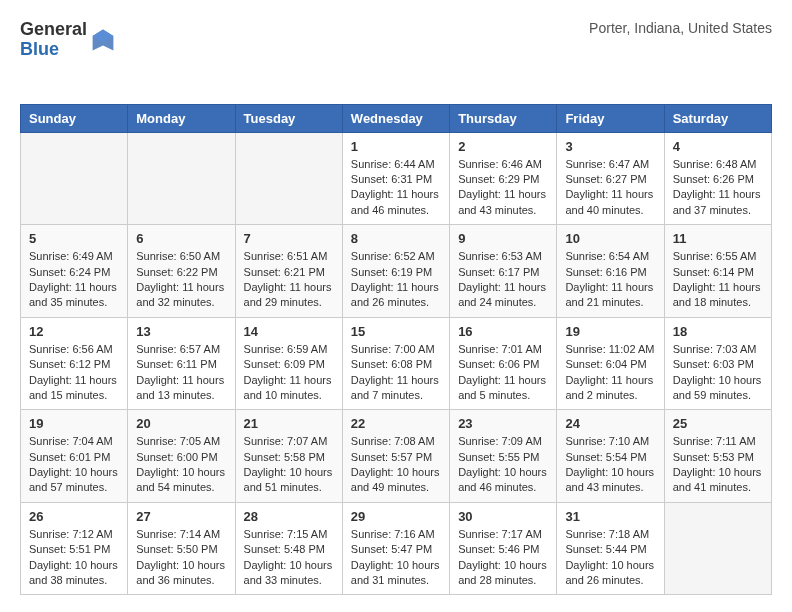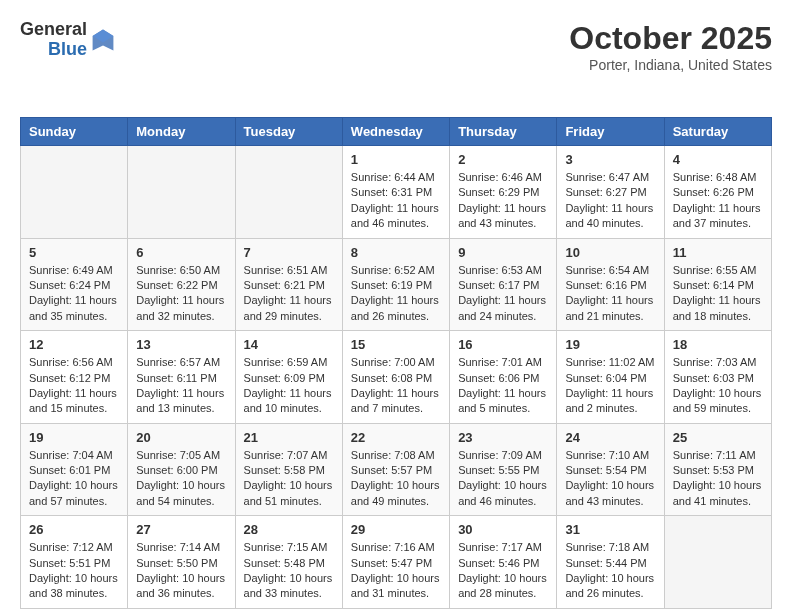--- a/index.html
+++ b/index.html
@@ -18,21 +18,20 @@
     }
     .logo {
       display: flex;
       align-items: center;
       gap: 4px;
     }
     .logo-text {
       font-size: 18px;
       font-weight: bold;
       line-height: 1.1;
-      text-align: right;
     }
     .logo-general { color: #333; }
     .logo-blue { color: #2b6cb0; margin-top: 28px; }
     .logo-icon {
       width: 24px;
       height: 24px;
     }
     .title-block {
       text-align: right;
     }
@@ -96,21 +95,20 @@
     <div class="logo-text">
       <span class="logo-general">General</span><br>
       <span class="logo-blue">Blue</span>
     </div>
     <svg class="logo-icon" viewBox="0 0 30 30">
       <path d="M15 2 L28 10 L28 28 L15 22 L2 28 L2 10 Z" fill="#3a6db5" opacity="0.8"></path>
       <path d="M15 2 L28 10 L15 18 L2 10 Z" fill="#5a8dd5"></path>
     </svg>
   </div>
   <div class="title-block">
-    <h1>October 2025</h1>
     <p>Porter, Indiana, United States</p>
   </div>
 </div>
 
 <table class="calendar">
   <thead>
     <tr>
     <th>Sunday</th>
         <th>Monday</th>
         <th>Tuesday</th>

